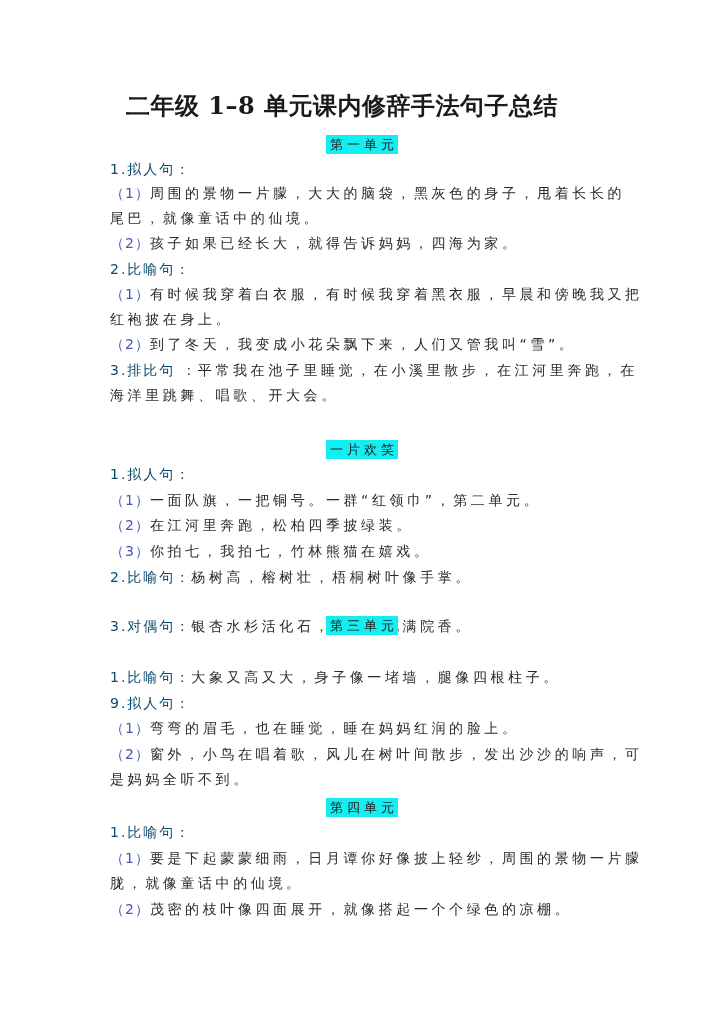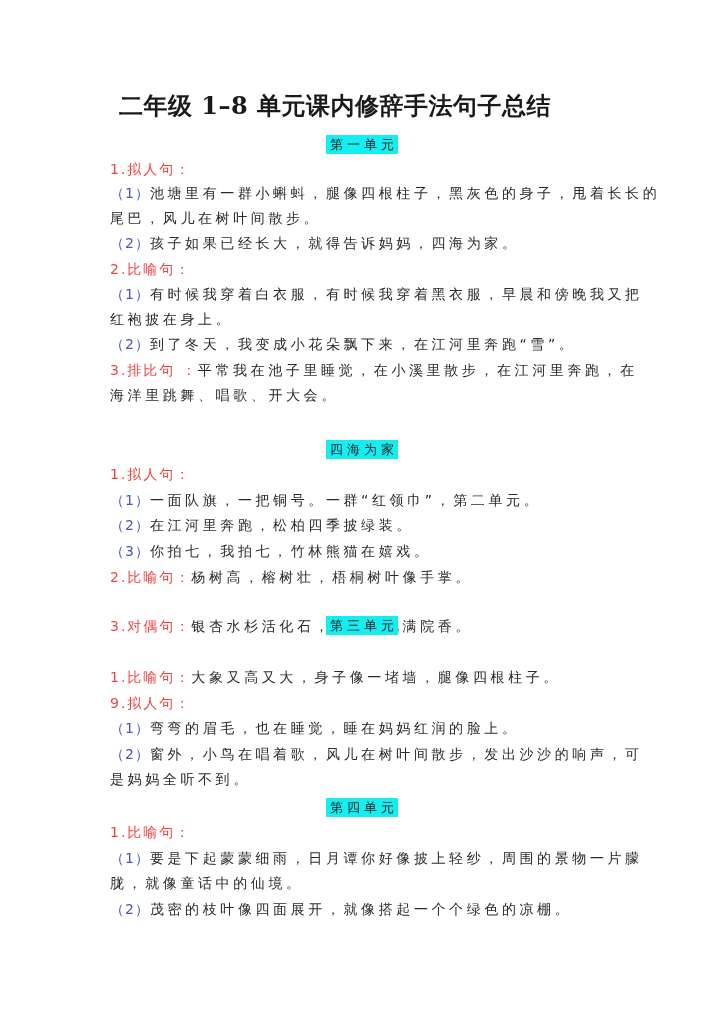--- a/index.html
+++ b/index.html
@@ -1,45 +1,45 @@
 <!DOCTYPE html>
 <html><head>
 <meta charset="utf-8">
 <style>
   html, body { margin: 0; padding: 0; background: #ffffff; }
   body { width: 724px; height: 1024px; position: relative; overflow: hidden;
          font-family: "DejaVu Sans", "Liberation Sans", sans-serif; color: #222; }
-  .title { position: absolute; top: 90px; left: 5px; width: 660px; text-align: center;
+  .title { position: absolute; top: 90px; left: 12px; width: 660px; text-align: center;
            font-family: "DejaVu Serif", "Liberation Serif", serif; font-weight: bold;
            font-size: 24px; color: #1a1a1a; letter-spacing: 0.5px; }
   .unit { position: absolute; left: 0; width: 724px; text-align: center; }
   .unit span { background: #14eef0; font-size: 13px; letter-spacing: 4px; padding: 2px 0 2px 4px; color: #222; }
   .line { position: absolute; left: 110px; width: 510px; font-size: 14px; letter-spacing: 3.6px;
           line-height: 20px; white-space: nowrap; color: #2a2a2a; }
-  .cat { color: #ef4444; letter-spacing: 2px; }
+  .cat { color: #0c4a6e; letter-spacing: 2px; }
   .num { color: #4a55b8; letter-spacing: 1px; }
 </style>
 </head>
 <body>
 
 <div class="title">二年级 1–8 单元课内修辞手法句子总结</div>
 
 <div class="unit" style="top:134px"><span>第一单元</span></div>
 <div class="line" style="top:159px"><span class="cat">1.拟人句：</span><span class="num"></span><span></span></div>
-<div class="line" style="top:183px"><span class="cat"></span><span class="num">（1）</span><span>池塘里有一群小蝌蚪，腿像四根柱子，黑灰色的身子，甩着长长的</span></div>
-<div class="line" style="top:208px"><span class="cat"></span><span class="num"></span><span>尾巴，风儿在树叶间散步。</span></div>
+<div class="line" style="top:183px"><span class="cat"></span><span class="num">（1）</span><span>周围的景物一片朦，大大的脑袋，黑灰色的身子，甩着长长的</span></div>
+<div class="line" style="top:208px"><span class="cat"></span><span class="num"></span><span>尾巴，就像童话中的仙境。</span></div>
 <div class="line" style="top:233px"><span class="cat"></span><span class="num">（2）</span><span>孩子如果已经长大，就得告诉妈妈，四海为家。</span></div>
 <div class="line" style="top:259px"><span class="cat">2.比喻句：</span><span class="num"></span><span></span></div>
 <div class="line" style="top:284px"><span class="cat"></span><span class="num">（1）</span><span>有时候我穿着白衣服，有时候我穿着黑衣服，早晨和傍晚我又把</span></div>
 <div class="line" style="top:309px"><span class="cat"></span><span class="num"></span><span>红袍披在身上。</span></div>
-<div class="line" style="top:334px"><span class="cat"></span><span class="num">（2）</span><span>到了冬天，我变成小花朵飘下来，在江河里奔跑“雪”。</span></div>
+<div class="line" style="top:334px"><span class="cat"></span><span class="num">（2）</span><span>到了冬天，我变成小花朵飘下来，人们又管我叫“雪”。</span></div>
 <div class="line" style="top:360px"><span class="cat">3.排比句 ：</span><span class="num"></span><span>平常我在池子里睡觉，在小溪里散步，在江河里奔跑，在</span></div>
 <div class="line" style="top:385px"><span class="cat"></span><span class="num"></span><span>海洋里跳舞、唱歌、开大会。</span></div>
 
-<div class="unit" style="top:439px"><span>四海为家</span></div>
+<div class="unit" style="top:439px"><span>一片欢笑</span></div>
 <div class="line" style="top:464px"><span class="cat">1.拟人句：</span><span class="num"></span><span></span></div>
 <div class="line" style="top:490px"><span class="cat"></span><span class="num">（1）</span><span>一面队旗，一把铜号。一群“红领巾”，第二单元。</span></div>
 <div class="line" style="top:515px"><span class="cat"></span><span class="num">（2）</span><span>在江河里奔跑，松柏四季披绿装。</span></div>
 <div class="line" style="top:541px"><span class="cat"></span><span class="num">（3）</span><span>你拍七，我拍七，竹林熊猫在嬉戏。</span></div>
 <div class="line" style="top:567px"><span class="cat">2.比喻句：</span><span class="num"></span><span>杨树高，榕树壮，梧桐树叶像手掌。</span></div>
 <div class="line" style="top:616px"><span class="cat">3.对偶句：</span><span class="num"></span><span>银杏水杉活化石，金桂开花满院香。</span></div>
 
 <div class="unit" style="top:615px"><span>第三单元</span></div>
 <div class="line" style="top:667px"><span class="cat">1.比喻句：</span><span class="num"></span><span>大象又高又大，身子像一堵墙，腿像四根柱子。</span></div>
 <div class="line" style="top:693px"><span class="cat">9.拟人句：</span><span class="num"></span><span></span></div>

